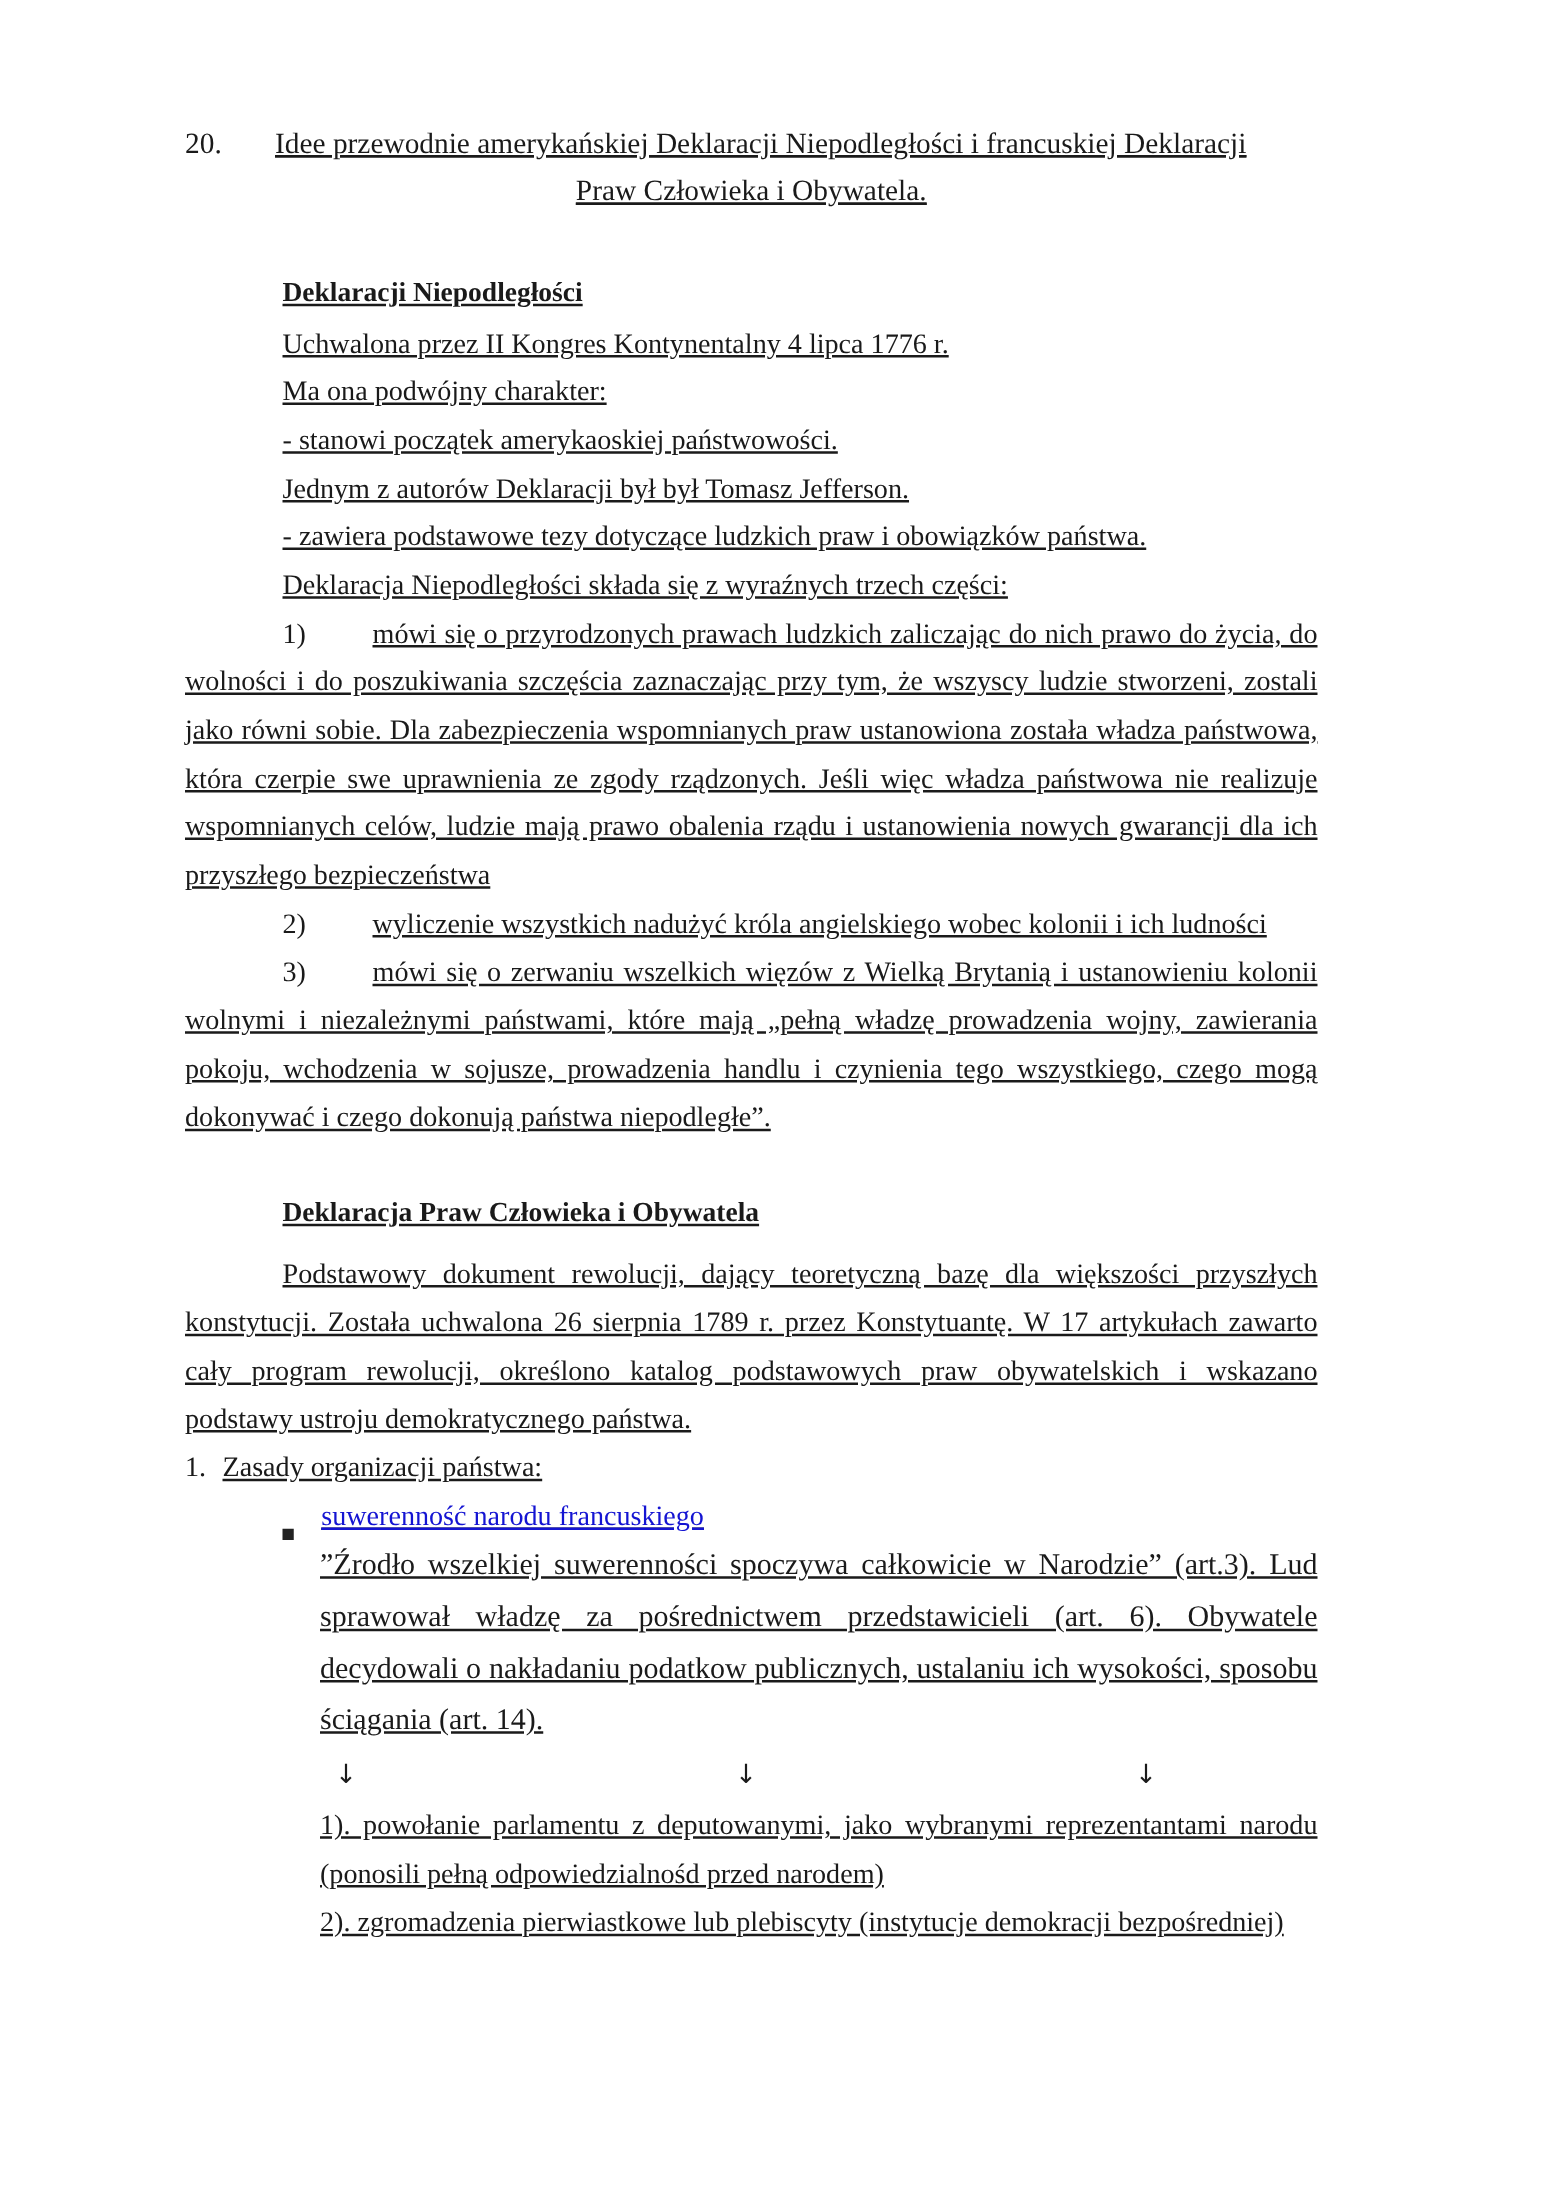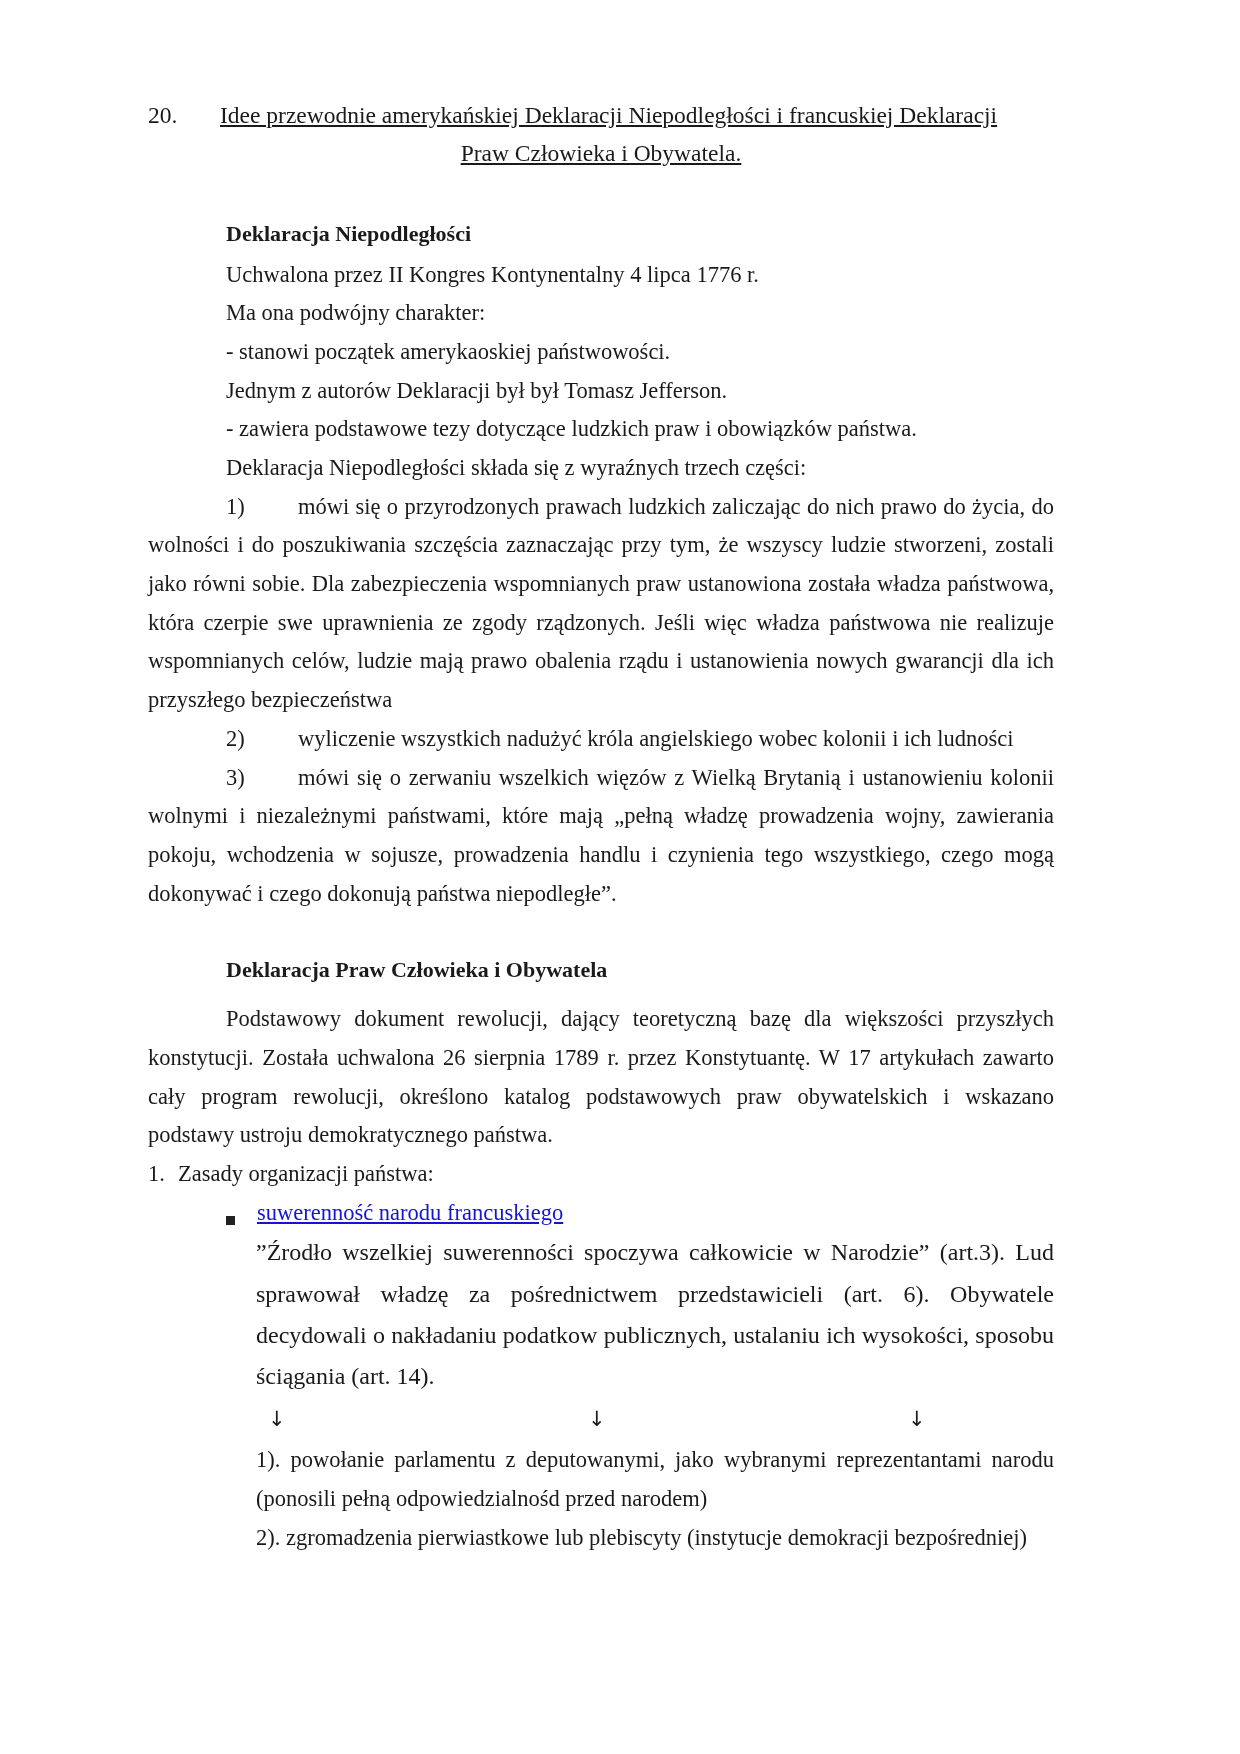--- a/index.html
+++ b/index.html
@@ -14,20 +14,21 @@
     color: #1a1a1a;
     -webkit-font-smoothing: antialiased;
   }
   .page {
     position: relative;
     width: 1240px;
     height: 1754px;
     box-sizing: border-box;
     padding: 96px 186px 0 148px;
     background: #ffffff;
+    text-decoration: underline;
   }
   .content {
     width: 906px;
     margin: 0;
   }
 
   
   .title-block {
     margin: 0 0 44px 0;
     font-size: 23.5px;
@@ -100,21 +101,21 @@
     font-size: 22.5px;
     line-height: 1.72;
     margin: 0;
     padding-left: 0;
   }
   .ol1 .n { display: inline-block; width: 30px; }
 
   
   .bullet-row {
     display: flex;
-    align-items: center;
+    align-items: flex-end;
     font-size: 22.5px;
     line-height: 1.72;
     padding-left: 78px;
   }
   .sq-bullet {
     display: inline-block;
     width: 9px;
     height: 9px;
     background: #222222;
     margin: 14px 22px 0 0;
@@ -167,21 +168,21 @@
 <body>
 
 <div class="page">
   <div class="content">
 
     <div class="title-block">
       <span class="title-line title-line-1"><span class="title-num">20.</span><span class="u">Idee przewodnie amerykańskiej Deklaracji Niepodległości i francuskiej Deklaracji</span></span>
       <span class="title-line"><span class="u">Praw Człowieka i Obywatela.</span></span>
     </div>
 
-    <div class="h-sub">Deklaracja Niepodległości</div>
+    <div class="h-sub">Deklaracji Niepodległości</div>
 
     <p class="line">Uchwalona przez II Kongres Kontynentalny 4 lipca 1776 r.</p>
     <p class="line">Ma ona podwójny charakter:</p>
     <p class="line">- stanowi początek amerykaoskiej państwowości.</p>
     <p class="line">Jednym z autorów Deklaracji był był Tomasz Jefferson.</p>
     <p class="line">- zawiera podstawowe tezy dotyczące ludzkich praw i obowiązków państwa.</p>
     <p class="line">Deklaracja Niepodległości składa się z wyraźnych trzech części:</p>
 
     <p class="numitem"><span class="marker">1)</span><span>mówi się o przyrodzonych prawach ludzkich zaliczając do nich prawo do życia, do wolności i do poszukiwania szczęścia zaznaczając przy tym, że wszyscy ludzie stworzeni, zostali jako równi sobie. Dla zabezpieczenia wspomnianych praw ustanowiona została władza państwowa, która czerpie swe uprawnienia ze zgody rządzonych. Jeśli więc władza państwowa nie realizuje wspomnianych celów, ludzie mają prawo obalenia rządu i ustanowienia nowych gwarancji dla ich przyszłego bezpieczeństwa</span></p>
 

